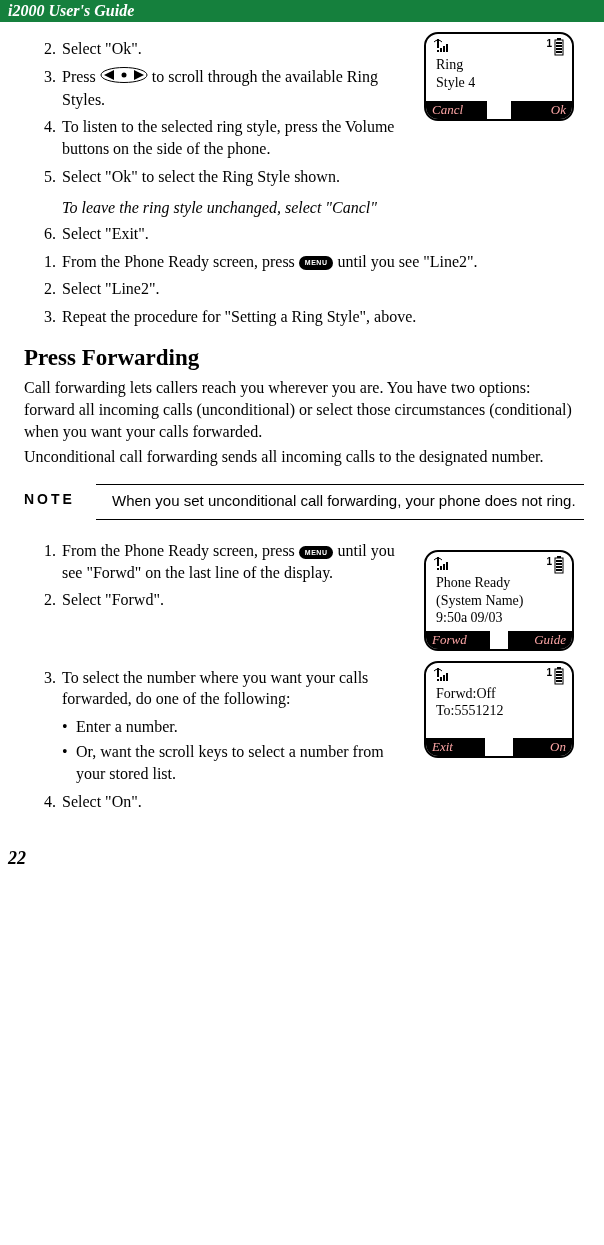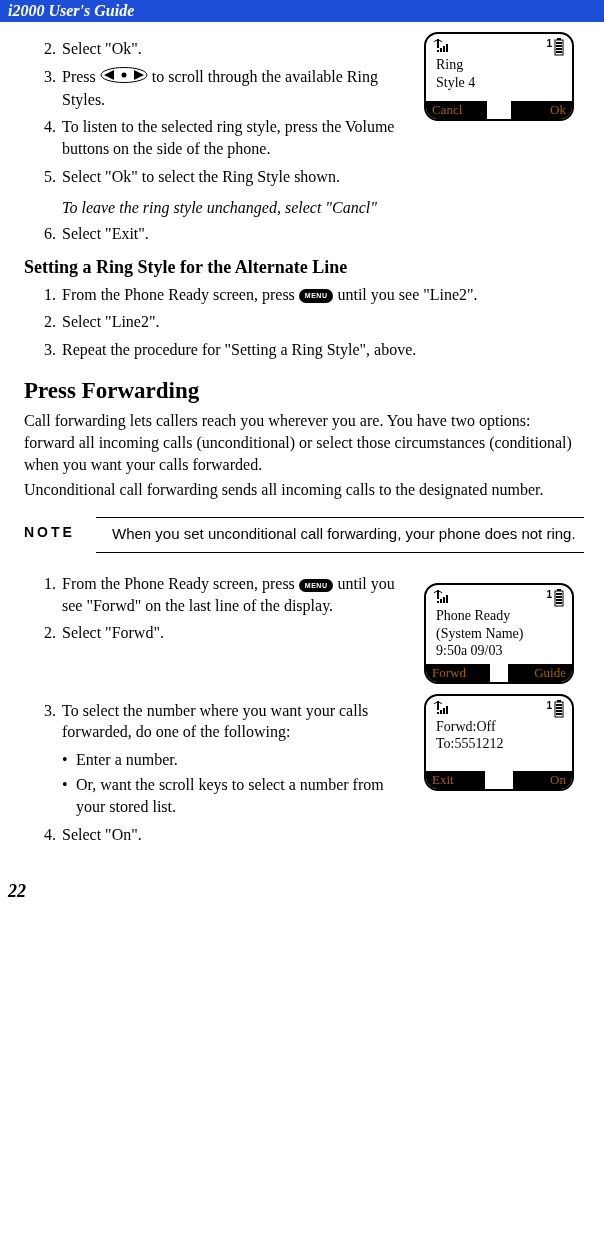--- a/index.html
+++ b/index.html
@@ -4,21 +4,21 @@
   <style>
     body {
       margin: 0;
       padding: 0;
       font-family: Georgia, 'Times New Roman', serif;
       background: #fff;
       width: 604px;
       color: #000;
     }
     .header-bar {
-      background: #1d4ed8;
+      background: #15803d;
       color: #fff;
       padding: 2px 8px;
       font-style: italic;
       font-weight: bold;
       font-size: 16px;
     }
     .content {
       padding: 10px 20px 10px 24px;
     }
     .ol-item {
@@ -126,24 +126,25 @@
     .screen-line {
       padding: 0 10px;
       line-height: 1.25;
     }
     .softkey-bar {
       display: flex;
       margin-top: 4px;
     }
     .softkey {
       background: #000;
-      color: #a16207;
+      color: #fca5a5;
       font-size: 13px;
       flex: 1;
       padding: 1px 6px;
+      font-style: italic;
     }
     .softkey.right { text-align: right; }
     .softkey.left { text-align: left; }
     .top-flex {
       display: flex;
       gap: 10px;
       align-items: flex-start;
     }
     .left-col { flex: 1; }
     .right-col { width: 160px; }
@@ -270,21 +271,20 @@
     </div>
   </div>
 
   <div class="italic-line">To leave the ring style unchanged, select "Cancl"</div>
 
   <div class="ol-item">
     <div class="ol-num">6.</div>
     <div class="ol-body">Select "Exit".</div>
   </div>
 
-  <div class="h2">Setting a Ring Style for the Alternate Line</div>
 
   <div class="ol-item">
     <div class="ol-num">1.</div>
     <div class="ol-body">
       <span>From the Phone Ready screen, press  </span>
       <span class="menu-key">MENU</span>
       <span>  until you see "Line2".</span>
     </div>
   </div>
   <div class="ol-item">

